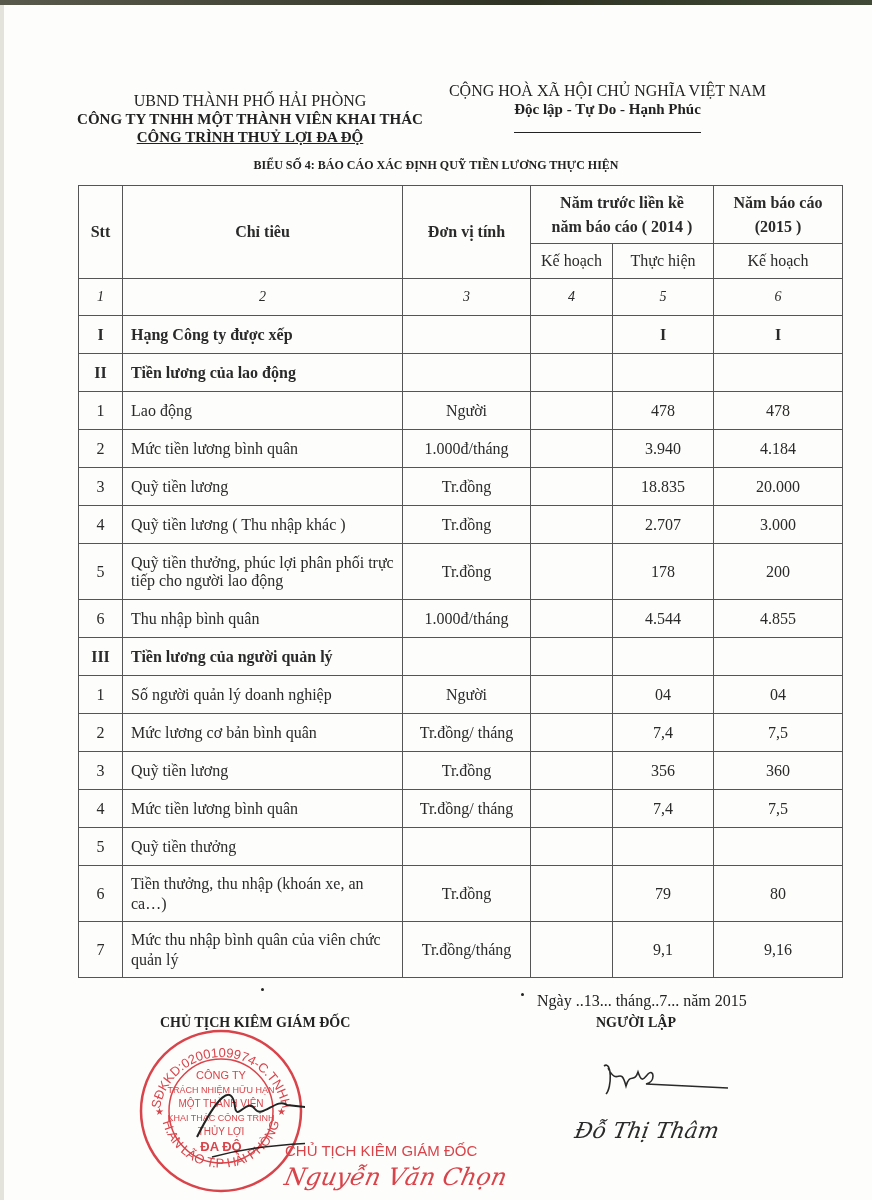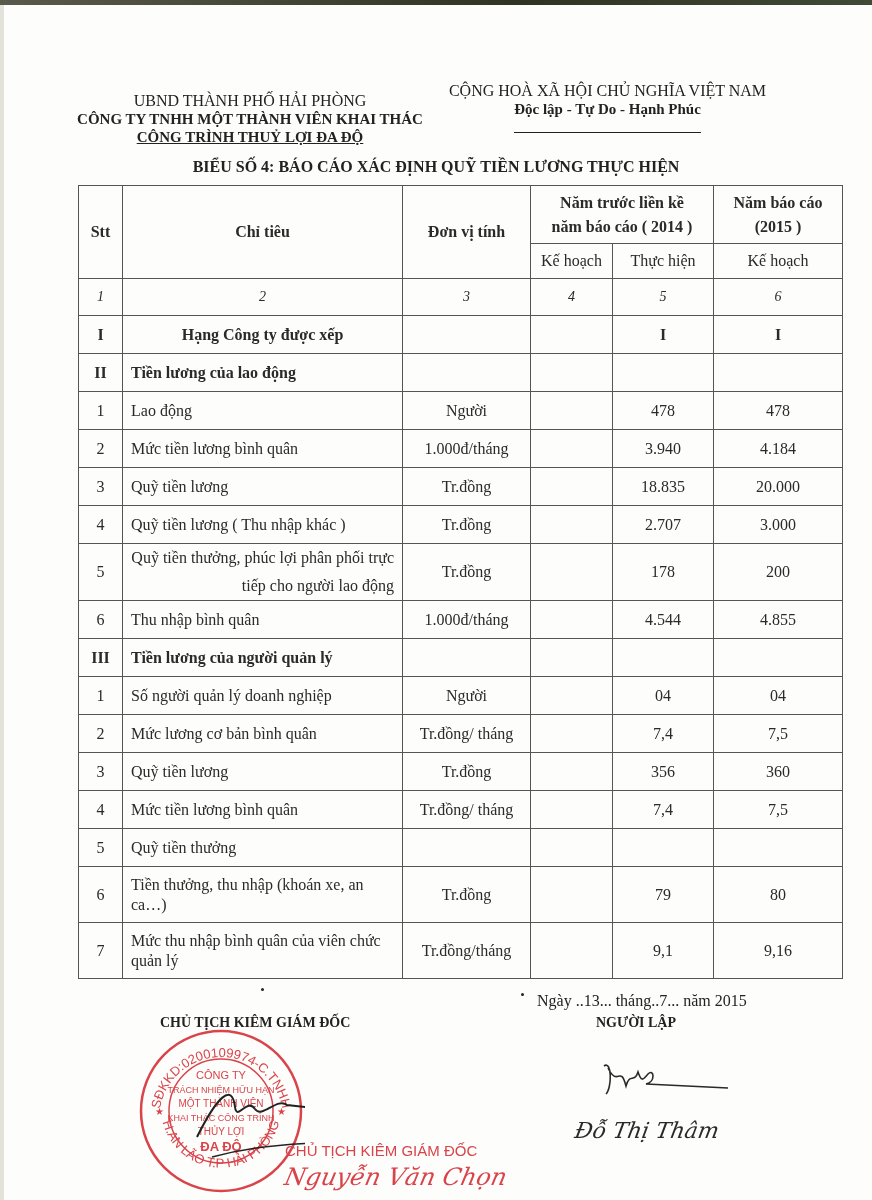--- a/index.html
+++ b/index.html
@@ -15,21 +15,21 @@
 
   .hdr { position: absolute; text-align: center; line-height: 18px; }
   .hdr-left { left: 40px; top: 92px; width: 420px; }
   .hdr-right { left: 435px; top: 82px; width: 345px; }
   .hdr .l1 { font-size: 16px; }
   .hdr .l2 { font-size: 15px; font-weight: bold; }
   .u { text-decoration: underline; }
   .hdr-right .l2 { display: inline-block; border-bottom: 1px solid #222; padding-bottom: 14px; text-decoration: none; }
 
   .doc-title { position: absolute; left: 0; width: 872px; top: 158px; text-align: center;
-    font-size: 16px; font-weight: bold; }
+    font-size: 12px; font-weight: bold; }
 
   table.report { position: absolute; left: 78px; top: 185px; border-collapse: collapse;
     font-size: 16px; color: #2a2a2a; }
   table.report td, table.report th { border: 1px solid #555; padding: 0 8px; }
   table.report th { font-weight: bold; }
   .c { text-align: center; }
   .i { font-style: italic; font-size: 14px; }
   .b { font-weight: bold; }
 
   .date { position: absolute; left: 537px; top: 992px; font-size: 16px; }
@@ -99,21 +99,21 @@
       <td class="c i">2</td>
       <td class="c i">3</td>
       <td class="c i">4</td>
       <td class="c i">5</td>
       <td class="c i">6</td>
     </tr>
   </thead>
   <tbody id="table-body">
       <tr style="height: 38px;">
         <td class="c cell-stt b">I</td>
-        <td class="cell-chi-tieu b" style="line-height: 20px; text-align: center;">Hạng Công ty được xếp</td>
+        <td class="cell-chi-tieu b" style="line-height: 20px;">Hạng Công ty được xếp</td>
         <td class="c"></td>
         <td class="c"></td>
         <td class="c b">I</td>
         <td class="c b">I</td>
       </tr>
       <tr style="height: 38px;">
         <td class="c cell-stt b">II</td>
         <td class="cell-chi-tieu b" style="line-height: 20px;">Tiền lương của lao động</td>
         <td class="c"></td>
         <td class="c"></td>
@@ -147,21 +147,21 @@
       <tr style="height: 38px;">
         <td class="c cell-stt">4</td>
         <td class="cell-chi-tieu" style="line-height: 20px;">Quỹ tiền lương ( Thu nhập khác )</td>
         <td class="c">Tr.đồng</td>
         <td class="c"></td>
         <td class="c">2.707</td>
         <td class="c">3.000</td>
       </tr>
       <tr style="height: 56px;">
         <td class="c cell-stt">5</td>
-        <td class="cell-chi-tieu" style="line-height: 28px; text-align: right;">Quỹ tiền thưởng, phúc lợi phân phối trực tiếp cho người lao động</td>
+        <td class="cell-chi-tieu" style="line-height: 18px;">Quỹ tiền thưởng, phúc lợi phân phối trực tiếp cho người lao động</td>
         <td class="c">Tr.đồng</td>
         <td class="c"></td>
         <td class="c">178</td>
         <td class="c">200</td>
       </tr>
       <tr style="height: 38px;">
         <td class="c cell-stt">6</td>
         <td class="cell-chi-tieu" style="line-height: 20px;">Thu nhập bình quân</td>
         <td class="c">1.000đ/tháng</td>
         <td class="c"></td>

